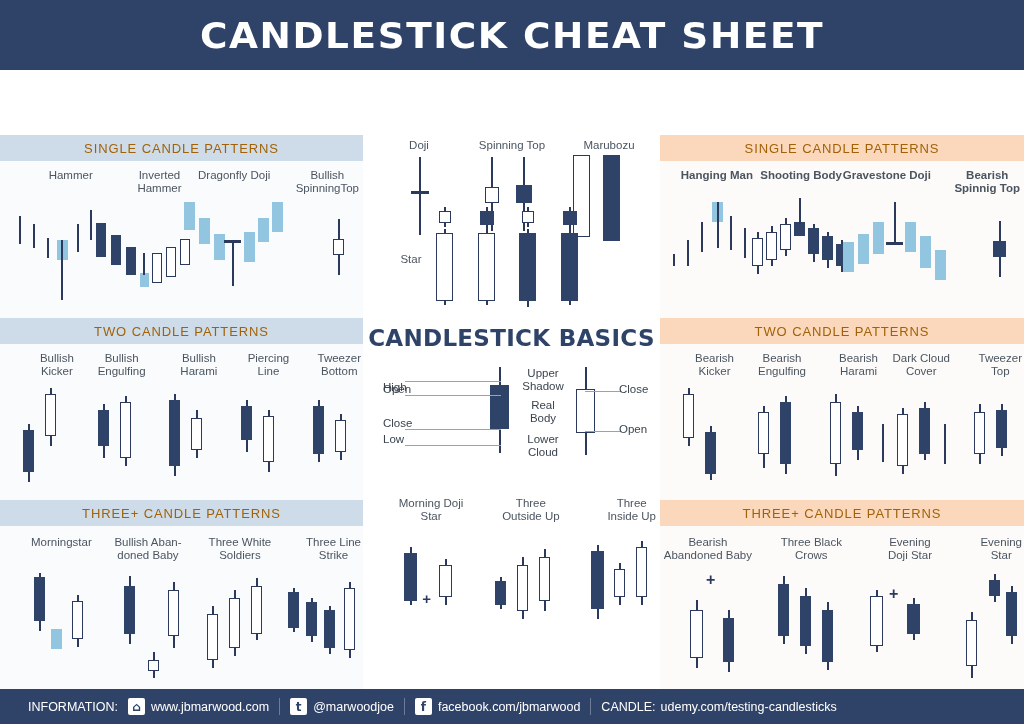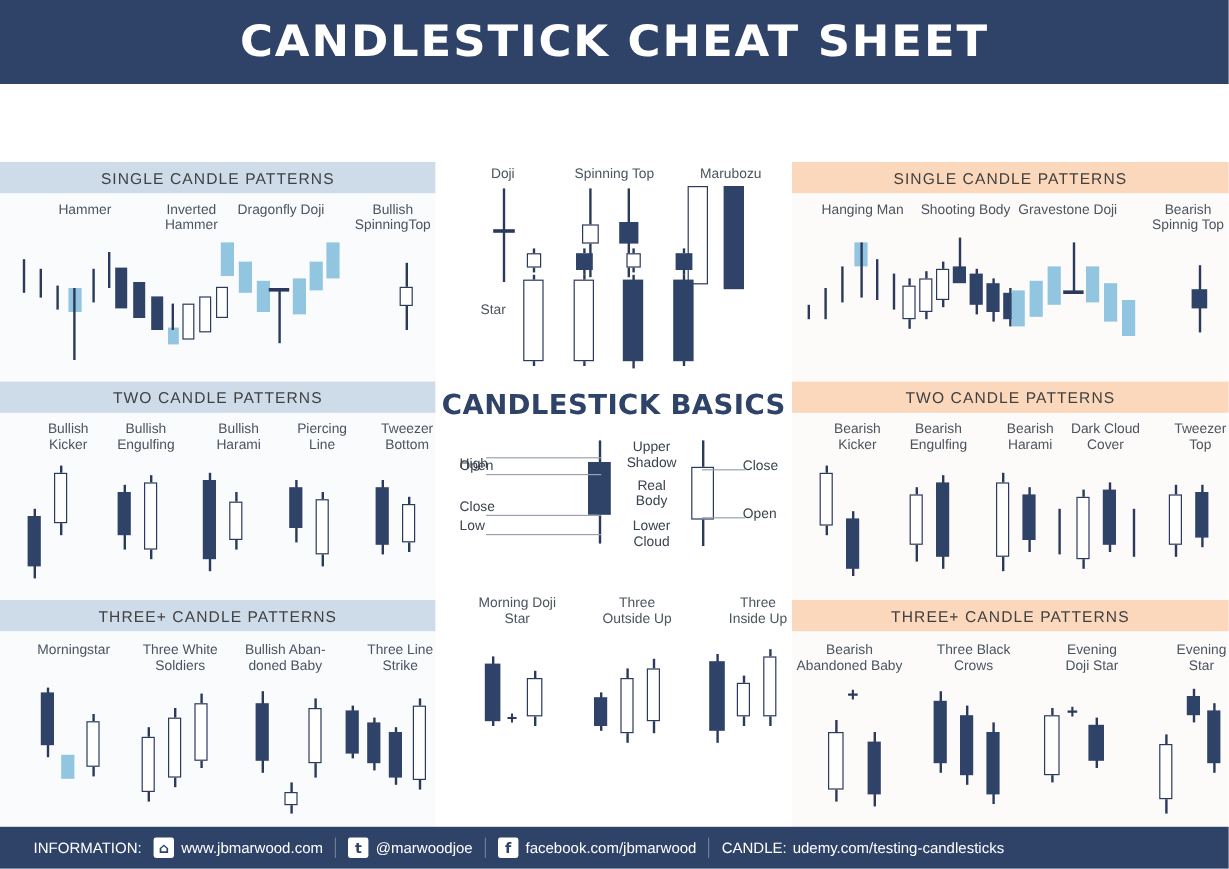--- a/index.html
+++ b/index.html
@@ -44,21 +44,21 @@
 
   
   .col-body { position:absolute; top:135px; height:554px; }
   .col-body.bullish { left:0;    width:363px; background:#fafbfd; }
   .col-body.neutral { left:363px; width:297px; background:#ffffff; }
   .col-body.bearish { left:660px; width:364px; background:#fdfbfa; }
 
   
   .band {
     height:26px; display:flex; align-items:center; justify-content:center;
-    font-size:13px; letter-spacing:0.9px; color:#404040;
+    font-size:13px; letter-spacing:0.9px; color:#a16207;
     font-family:"Liberation Sans", sans-serif;
   }
   .band.blue  { background:#cedcea; }
   .band.peach { background:#fbd8bc; }
 
   
   .pat-row { display:flex; align-items:flex-start; width:100%; }
   .pat {
     display:flex; flex-direction:column; align-items:flex-end;
     flex:1 1 0; min-width:0;
@@ -236,41 +236,41 @@
         <div class="pat-label">Morningstar</div>
         <div class="pat-art" style="width:70px;height:120px;">
           <div class="wick" style="left:17px;top:22px;height:58px;"></div>
           <div class="body-fill" style="left:12px;top:26px;width:11px;height:44px;"></div>
           <div class="body-light" style="left:29px;top:78px;width:11px;height:20px;"></div>
           <div class="wick" style="left:55px;top:44px;height:52px;"></div>
           <div class="body-hollow" style="left:50px;top:50px;width:11px;height:38px;"></div>
         </div>
       </div>
       <div class="pat">
+        <div class="pat-label">Bullish Aban-
+doned Baby</div>
+        <div class="pat-art" style="width:70px;height:120px;">
+          <div class="wick" style="left:17px;top:12px;height:68px;"></div>
+          <div class="body-fill" style="left:12px;top:22px;width:11px;height:48px;"></div>
+          <div class="wick" style="left:41px;top:88px;height:26px;"></div>
+          <div class="body-hollow" style="left:36px;top:96px;width:11px;height:11px;"></div>
+          <div class="wick" style="left:61px;top:18px;height:66px;"></div>
+          <div class="body-hollow" style="left:56px;top:26px;width:11px;height:46px;"></div>
+        </div>
+      </div>
+      <div class="pat">
         <div class="pat-label">Three White
 Soldiers</div>
         <div class="pat-art" style="width:70px;height:120px;">
           <div class="wick" style="left:11px;top:42px;height:62px;"></div>
           <div class="body-hollow" style="left:6px;top:50px;width:11px;height:46px;"></div>
           <div class="wick" style="left:33px;top:26px;height:66px;"></div>
           <div class="body-hollow" style="left:28px;top:34px;width:11px;height:50px;"></div>
           <div class="wick" style="left:55px;top:14px;height:62px;"></div>
           <div class="body-hollow" style="left:50px;top:22px;width:11px;height:48px;"></div>
-        </div>
-      </div>
-      <div class="pat">
-        <div class="pat-label">Bullish Aban-
-doned Baby</div>
-        <div class="pat-art" style="width:70px;height:120px;">
-          <div class="wick" style="left:17px;top:12px;height:68px;"></div>
-          <div class="body-fill" style="left:12px;top:22px;width:11px;height:48px;"></div>
-          <div class="wick" style="left:41px;top:88px;height:26px;"></div>
-          <div class="body-hollow" style="left:36px;top:96px;width:11px;height:11px;"></div>
-          <div class="wick" style="left:61px;top:18px;height:66px;"></div>
-          <div class="body-hollow" style="left:56px;top:26px;width:11px;height:46px;"></div>
         </div>
       </div>
       <div class="pat">
         <div class="pat-label">Three Line
 Strike</div>
         <div class="pat-art" style="width:76px;height:120px;">
           <div class="wick" style="left:8px;top:24px;height:44px;"></div>
           <div class="body-fill" style="left:3px;top:28px;width:11px;height:36px;"></div>
           <div class="wick" style="left:26px;top:34px;height:44px;"></div>
           <div class="body-fill" style="left:21px;top:38px;width:11px;height:34px;"></div>
@@ -403,21 +403,21 @@
           <div class="body-hollow" style="left:50px;top:22px;width:11px;height:50px;"></div>
         </div>
       </div>
     </div>
   </div>
 
   <div class="col-body bearish">
 
     <div class="band peach">SINGLE CANDLE PATTERNS</div>
 
-    <div class="pat-row" style="height:157px;padding:8px 4px 0 4px;">
+    <div class="pat-row" style="height:157px;padding:8px 4px 0 4px;font-weight:bold;">
       <div class="pat">
         <div class="pat-label">Hanging Man</div>
         <div class="pat-art" style="width:86px;height:110px;">
           <div class="wick" style="left:6px;top:70px;height:12px;"></div>
           <div class="wick" style="left:20px;top:56px;height:26px;"></div>
           <div class="wick" style="left:34px;top:38px;height:30px;"></div>
           <div class="body-light" style="left:45px;top:18px;width:11px;height:20px;"></div>
           <div class="wick" style="left:49.5px;top:18px;height:46px;"></div>
           <div class="wick" style="left:63px;top:32px;height:34px;"></div>
           <div class="wick" style="left:77px;top:44px;height:30px;"></div>

